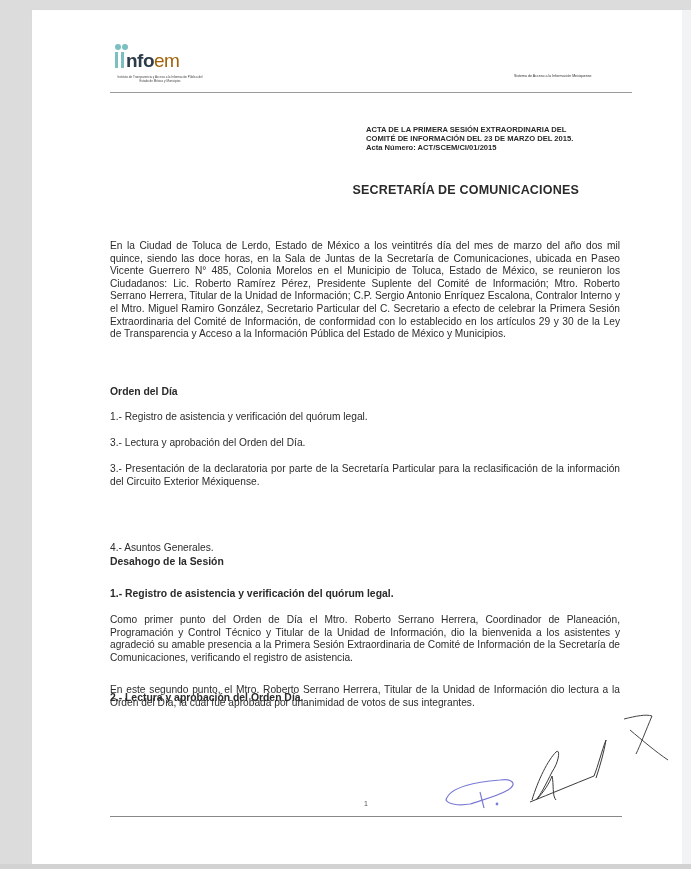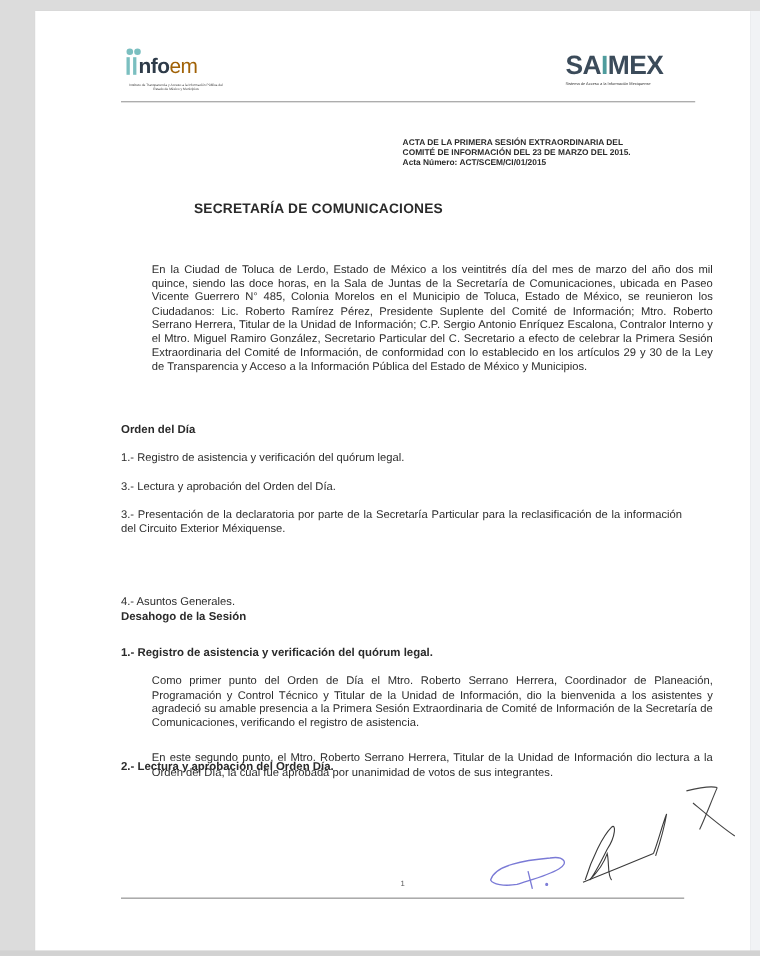--- a/index.html
+++ b/index.html
@@ -54,27 +54,27 @@
 
     .acta-header {
       position: absolute; left: 366px; top: 109px; width: 255px;
       font-size: 7.6px; font-weight: bold; line-height: 9px; color: #2a2a2a;
       text-align: justify;
       margin-top: 16px;
     }
     .acta-header div { white-space: nowrap; }
 
     .title {
-      position: absolute; left: 0; top: 183px; width: 579px; text-align: center;
+      position: absolute; left: 0; top: 183px; width: 579px; text-align: right;
       font-size: 12.5px; font-weight: bold; letter-spacing: 0.2px; color: #2a2a2a;
     }
 
     .body-text {
       position: absolute; left: 110px; width: 510px;
-      font-size: 10.2px; line-height: 12.6px; text-align: justify; color: #2c2c2c; margin-left: 28px;
+      font-size: 10.2px; line-height: 12.6px; text-align: justify; color: #2c2c2c;
     }
     .h-bold { position: absolute; left: 110px; font-size: 10.4px; font-weight: bold; color: #2a2a2a; }
     .item { position: absolute; left: 110px; width: 510px; font-size: 10.2px; line-height: 12.6px; color: #2c2c2c; text-align: justify; }
 
     .page-num { position: absolute; left: 364px; top: 800px; font-size: 7px; color: #555; }
     .rule-bottom { position: absolute; left: 110px; top: 816px; width: 512px; height: 1px; background: #888; }
 
     .sig { position: absolute; left: 0; top: 0; }
   </style>
 </head>
@@ -88,21 +88,20 @@
   <span class="dot" style="left:2px;top:2px;"></span>
   <span class="dot" style="left:9px;top:2px;"></span>
   <span class="bar-i"></span>
   <span class="bar-i2"></span>
   <span class="word" style="left:13px;"><span>nfo</span><span class="em">em</span></span>
   <div class="tag">Instituto de Transparencia y Acceso a la Información Pública del Estado de México y Municipios</div>
 </div>
 <div class="rule-infoem"></div>
 
 <div class="logo-saimex">
-  <span class="word"><span>SA</span><span class="mid">I</span><span>MEX</span></span>
   <div class="tag">Sistema de Acceso a la Información Mexiquense</div>
 </div>
 
 <div class="acta-header">
   <div>ACTA DE LA PRIMERA SESIÓN EXTRAORDINARIA DEL</div>
   <div>COMITÉ DE INFORMACIÓN DEL 23 DE MARZO DEL 2015.</div>
   <div>Acta Número: ACT/SCEM/CI/01/2015</div>
 </div>
 
 <div class="title">SECRETARÍA DE COMUNICACIONES</div>

